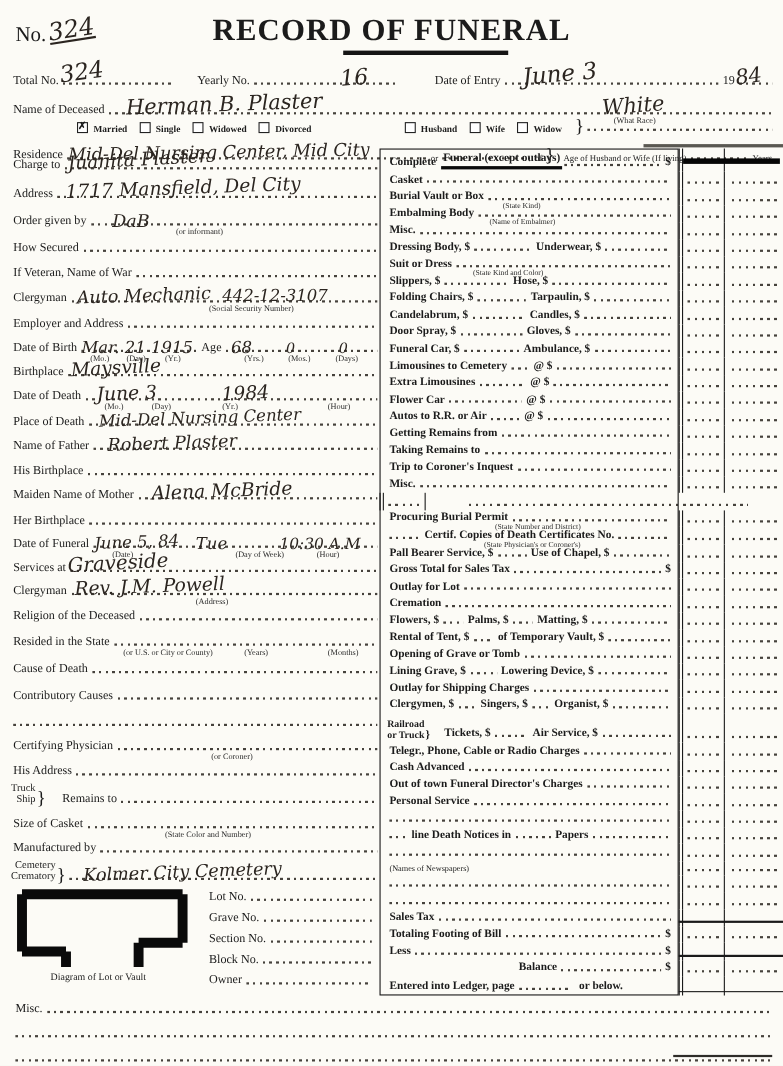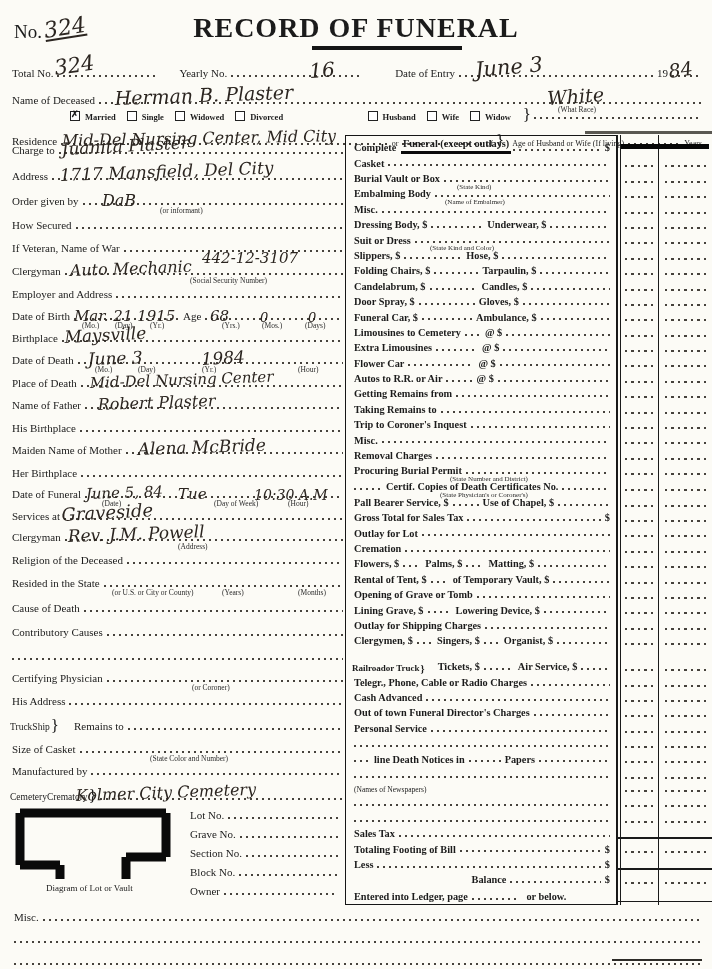--- a/index.html
+++ b/index.html
@@ -11,21 +11,21 @@
   .title{position:absolute;left:0;top:12px;width:100%;text-align:center;
          font-size:28px;font-weight:bold;letter-spacing:1px;}
   .title-rule{position:absolute;left:312px;top:46px;width:150px;height:3.5px;background:#151515;}
   
   .lrow{display:flex;align-items:flex-end;position:relative;padding-bottom:2px;box-sizing:border-box;}
   .lab{font-size:11px;line-height:1.05;white-space:pre;padding:0 2px;}
   .sm{font-size:8px;font-weight:normal;}
   .cl{font-size:8.5px;font-weight:bold;margin-right:9px;}
   .ul{border-bottom:3.5px solid #0a0a0a;padding-bottom:1px;}
   .brace{font-size:17px;line-height:.75;font-weight:normal;padding:0 1px;}
-  .stack{display:flex;flex-direction:row;font-size:9.5px;line-height:1.05;white-space:nowrap;}
+  .stack{display:flex;flex-direction:column;font-size:9.5px;line-height:1.05;white-space:nowrap;text-align:right;}
   .dots{height:2px;align-self:flex-end;margin:0 2px 3px;
         background-image:repeating-linear-gradient(90deg,#46423c 0,#46423c 2.2px,transparent 2.2px,transparent 6px);}
   .fill{flex-grow:1;}
   .fwd{flex-shrink:0;}
   .spc{flex-shrink:0;}
   .cbx{width:8px;height:8px;border:1.2px solid #222;margin:0 3px 1px 0;position:relative;flex-shrink:0;background:#fff;}
   .cbmark{position:absolute;left:0px;top:-2px;font-size:9px;font-weight:bold;line-height:1;}
   .cap{position:absolute;top:100%;margin-top:-4px;font-size:7.5px;white-space:nowrap;color:#2a2a2a;}
   .hand{position:absolute;font-family:"DejaVu Serif",serif;font-style:italic;font-size:16px;
         color:#2b2520;white-space:nowrap;line-height:1;z-index:3;transform-origin:left bottom;}
@@ -153,21 +153,21 @@
       </div>
       <div class="lrow" style="height: 23px;">
         <span class="lab">If Veteran, Name of War</span>
         <span class="fill dots" style="flex-grow: 1;"></span>
       </div>
       <div class="lrow" style="height: 23px;">
         <span class="lab">Clergyman</span>
         <span class="fill dots" style="flex-grow: 1;"></span>
         <span class="cap" style="left: 180px;">(Social Security Number)</span>
         <span class="hand" style="left: 60px; bottom: 1px; font-size: 16px; transform: rotate(-2deg);">Auto Mechanic</span>
-        <span class="hand" style="left: 192px; bottom: 14px; font-size: 15px;">442-12-3107</span>
+        <span class="hand" style="left: 192px; bottom: 3px; font-size: 15px;">442-12-3107</span>
       </div>
       <div class="lrow" style="height: 23px;">
         <span class="lab">Employer and Address</span>
         <span class="fill dots" style="flex-grow: 1;"></span>
       </div>
       <div class="lrow" style="height: 22px;">
         <span class="lab">Date of Birth</span>
         <span class="dots fwd" style="width: 105px;"></span>
         <span class="lab">Age</span>
         <span class="fill dots" style="flex-grow: 1;"></span>
@@ -588,24 +588,20 @@
           <span class="fill dots" style="flex-grow: 1;"></span>
         </div>
         <div class="mcell m1">
           <span class="mdots"></span>
         </div>
         <div class="mcell m2">
           <span class="mdots"></span>
         </div>
       </div>
       <div class="crow">
-        <div class="clabel">
-          <span class="lab">Removal Charges</span>
-          <span class="fill dots" style="flex-grow: 1;"></span>
-        </div>
         <div class="mcell m1">
           <span class="mdots"></span>
         </div>
         <div class="mcell m2">
           <span class="mdots"></span>
         </div>
       </div>
       <div class="crow">
         <div class="clabel">
           <span class="lab">Procuring Burial Permit</span>

